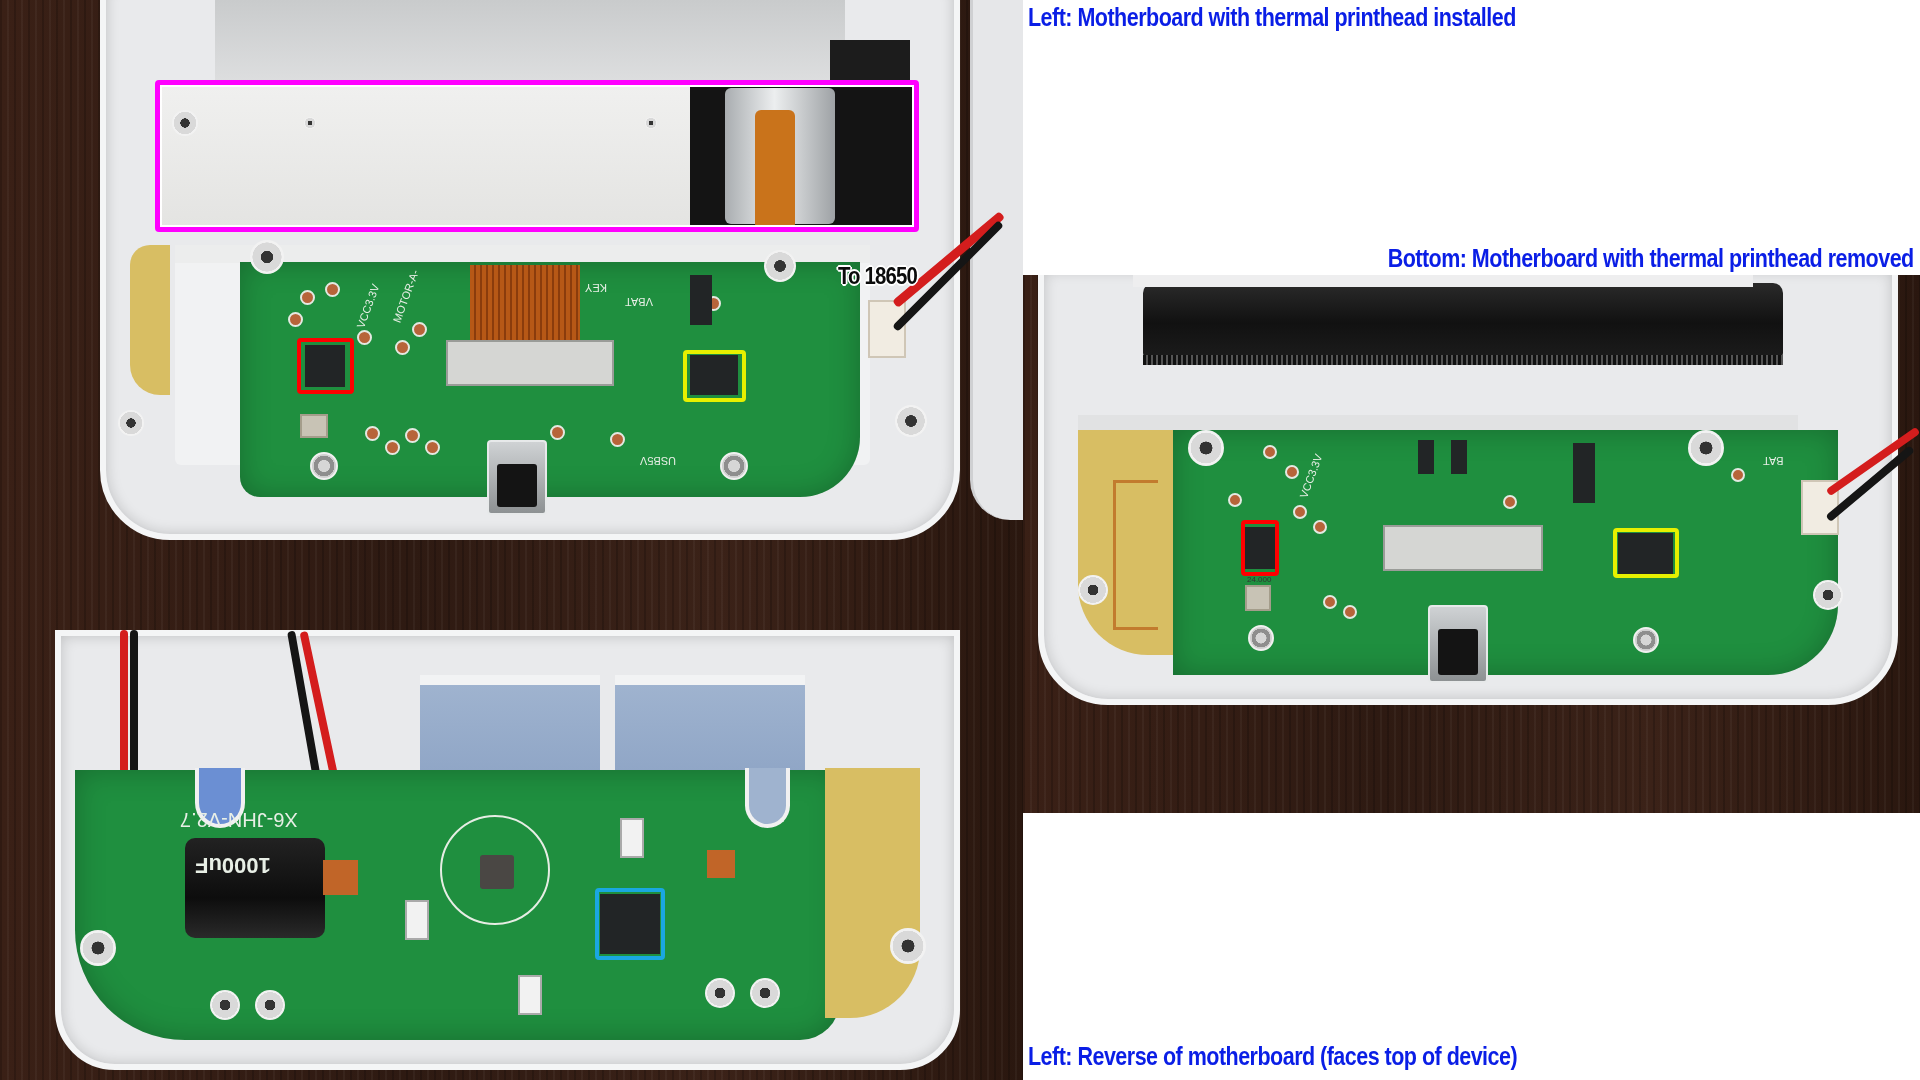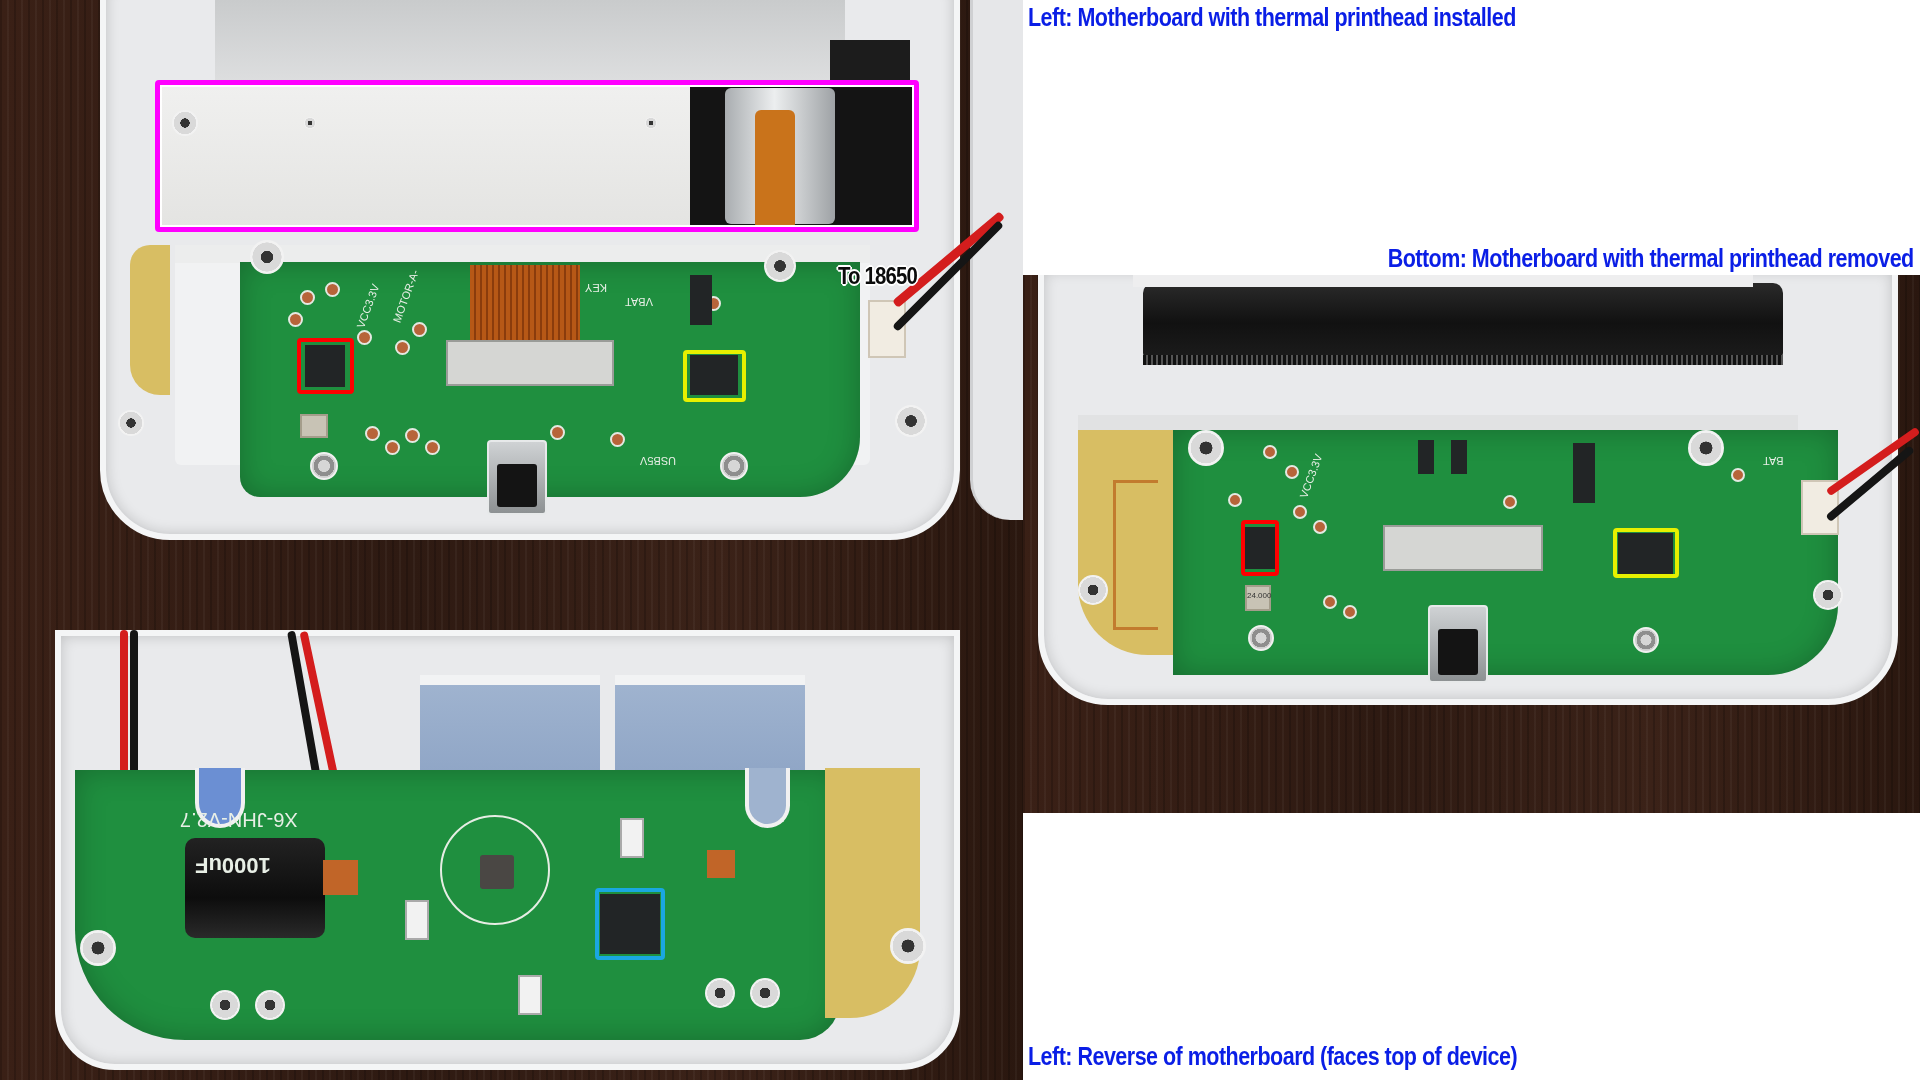--- a/index.html
+++ b/index.html
@@ -202,21 +202,21 @@
   <div class="pad" style="left:480px;top:220px;width:14px;height:14px;"></div>
   <div class="pad" style="left:708px;top:193px;width:14px;height:14px;"></div>
 
   <div class="screw" style="left:225px;top:350px;width:26px;height:26px;"></div>
   <div class="screw" style="left:610px;top:352px;width:26px;height:26px;"></div>
   <div class="hole" style="left:165px;top:155px;width:36px;height:36px;"></div>
   <div class="hole" style="left:665px;top:155px;width:36px;height:36px;"></div>
   <div class="hole" style="left:55px;top:300px;width:30px;height:30px;"></div>
   <div class="hole" style="left:790px;top:305px;width:30px;height:30px;"></div>
 
-  <div class="silk" style="left:224px;top:316px;font-size:8px;color:#333;">24.000</div>
+  <div class="silk" style="left:224px;top:300px;font-size:8px;color:#333;">24.000</div>
   <div class="silk" style="left:265px;top:195px;transform:rotate(-70deg);">VCC3.3V</div>
   <div class="silk" style="left:740px;top:180px;transform:rotate(180deg);">BAT</div>
 
   <div class="jst" style="left:778px;top:205px;width:38px;height:55px;"></div>
   <div class="wire-red" style="left:805px;top:214px;width:110px;height:8px;transform:rotate(-35deg);transform-origin:left center;"></div>
   <div class="wire-black" style="left:805px;top:240px;width:110px;height:8px;transform:rotate(-40deg);transform-origin:left center;"></div>
 </div>
 
 <div class="caption" style="left:1028px;top:3px;color:#0a1ee6;">Left: Motherboard with thermal printhead installed</div>
 <div class="caption right" style="right:6px;top:244px;color:#0a1ee6;">Bottom: Motherboard with thermal printhead removed</div>

